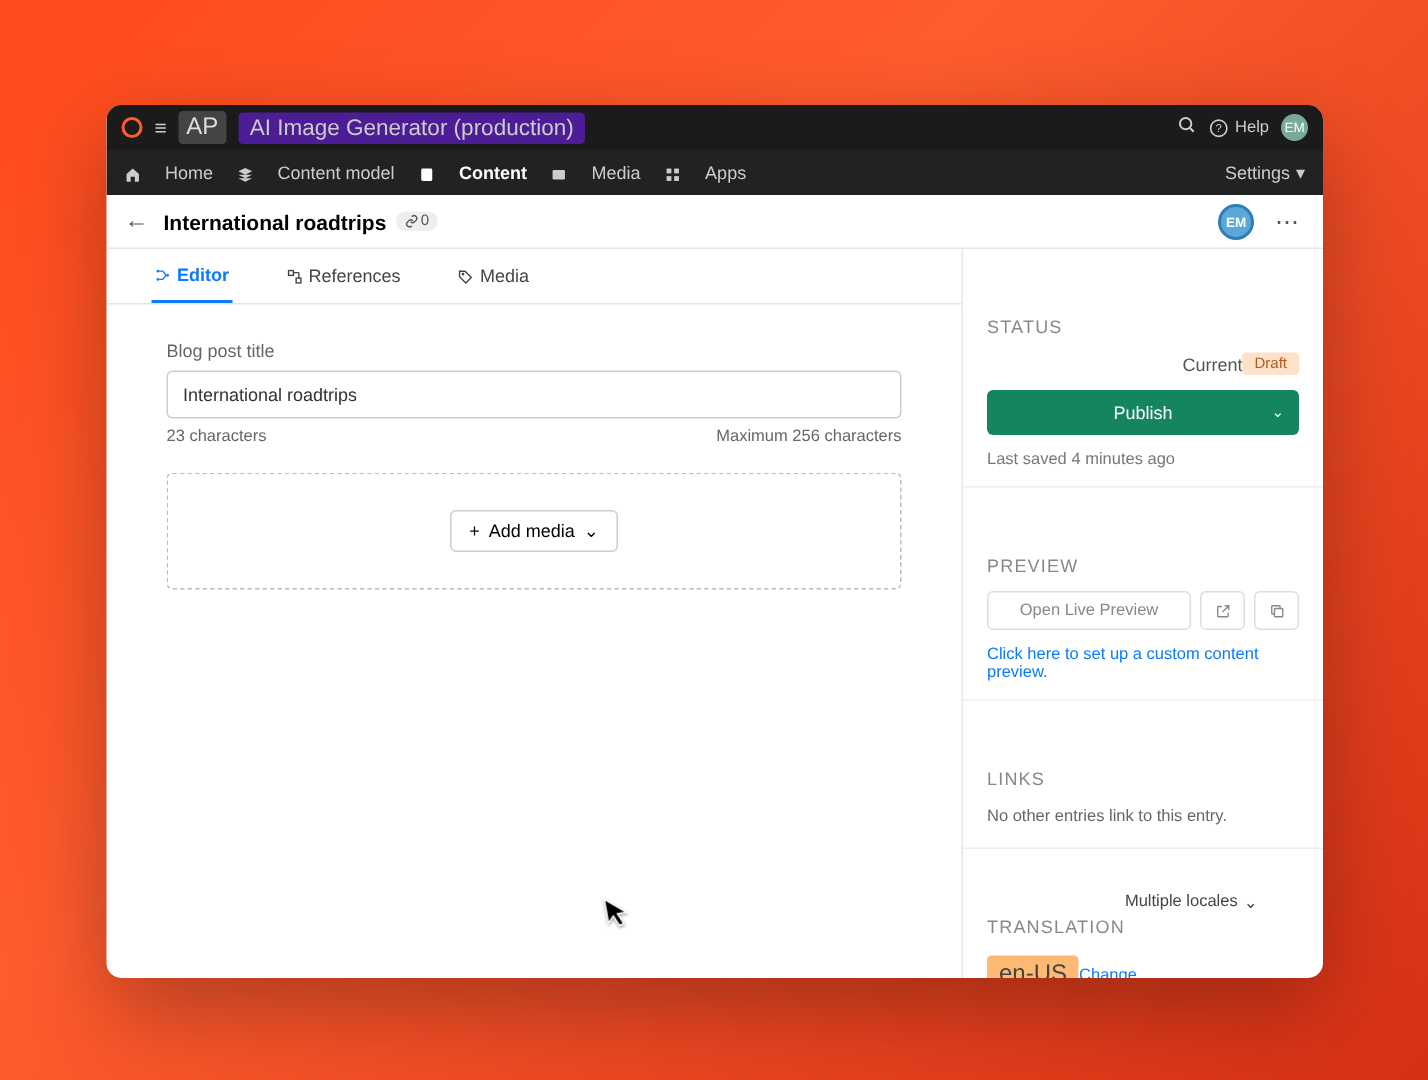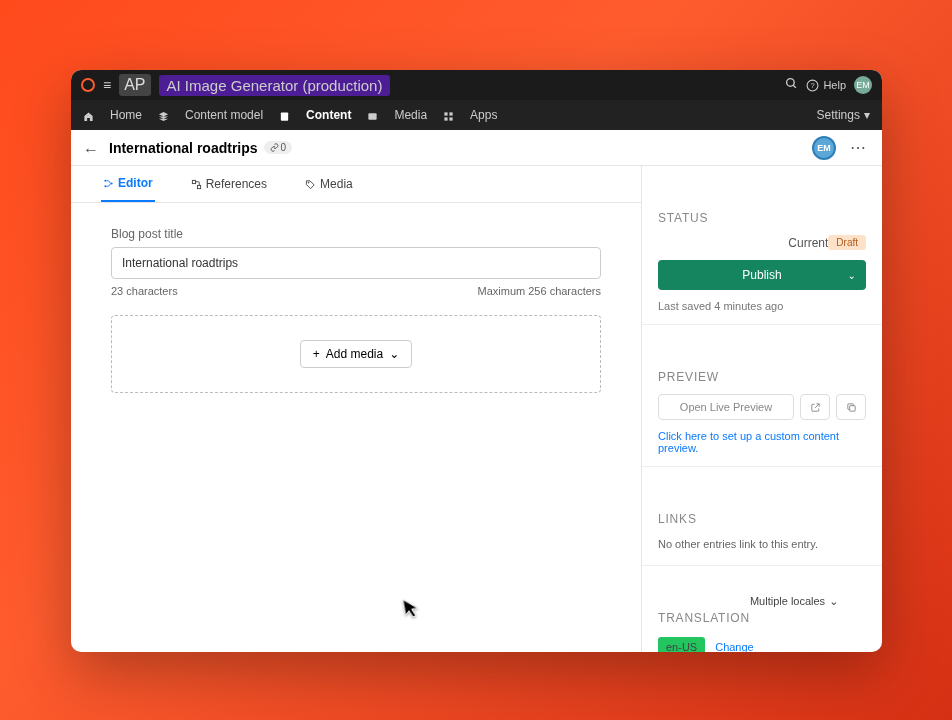--- a/index.html
+++ b/index.html
@@ -226,22 +226,22 @@
 .side-text { color:#666; font-size:11px; line-height:1.5; }
 .side-link { color:#0b7afc; cursor:pointer; font-size:11px; display:block; margin-top:6px; }
 .trans-row {
   display:flex; justify-content:flex-start; align-items:center;
 }
 .trans-select {
   color:#444; font-size:11px; cursor:pointer;
   display:flex; align-items:center; gap:4px;
 }
 .locale-chip {
-  background:#22c55e; padding:4px 8px; border-radius:3px;
-  font-size:11px; color:#444; margin-right:10px;
+  background:#fdba74; padding:4px 8px; border-radius:3px;
+  font-size:16px; color:#444; margin-right:0;
 }
 .change-link { color:#0b7afc; cursor:pointer; font-size:11px; }
 .cursor {
   position:absolute;
   left: 332px;
   top: 526px;
   font-size: 22px;
   color:#000;
   transform: rotate(-10deg);
   pointer-events: none;

